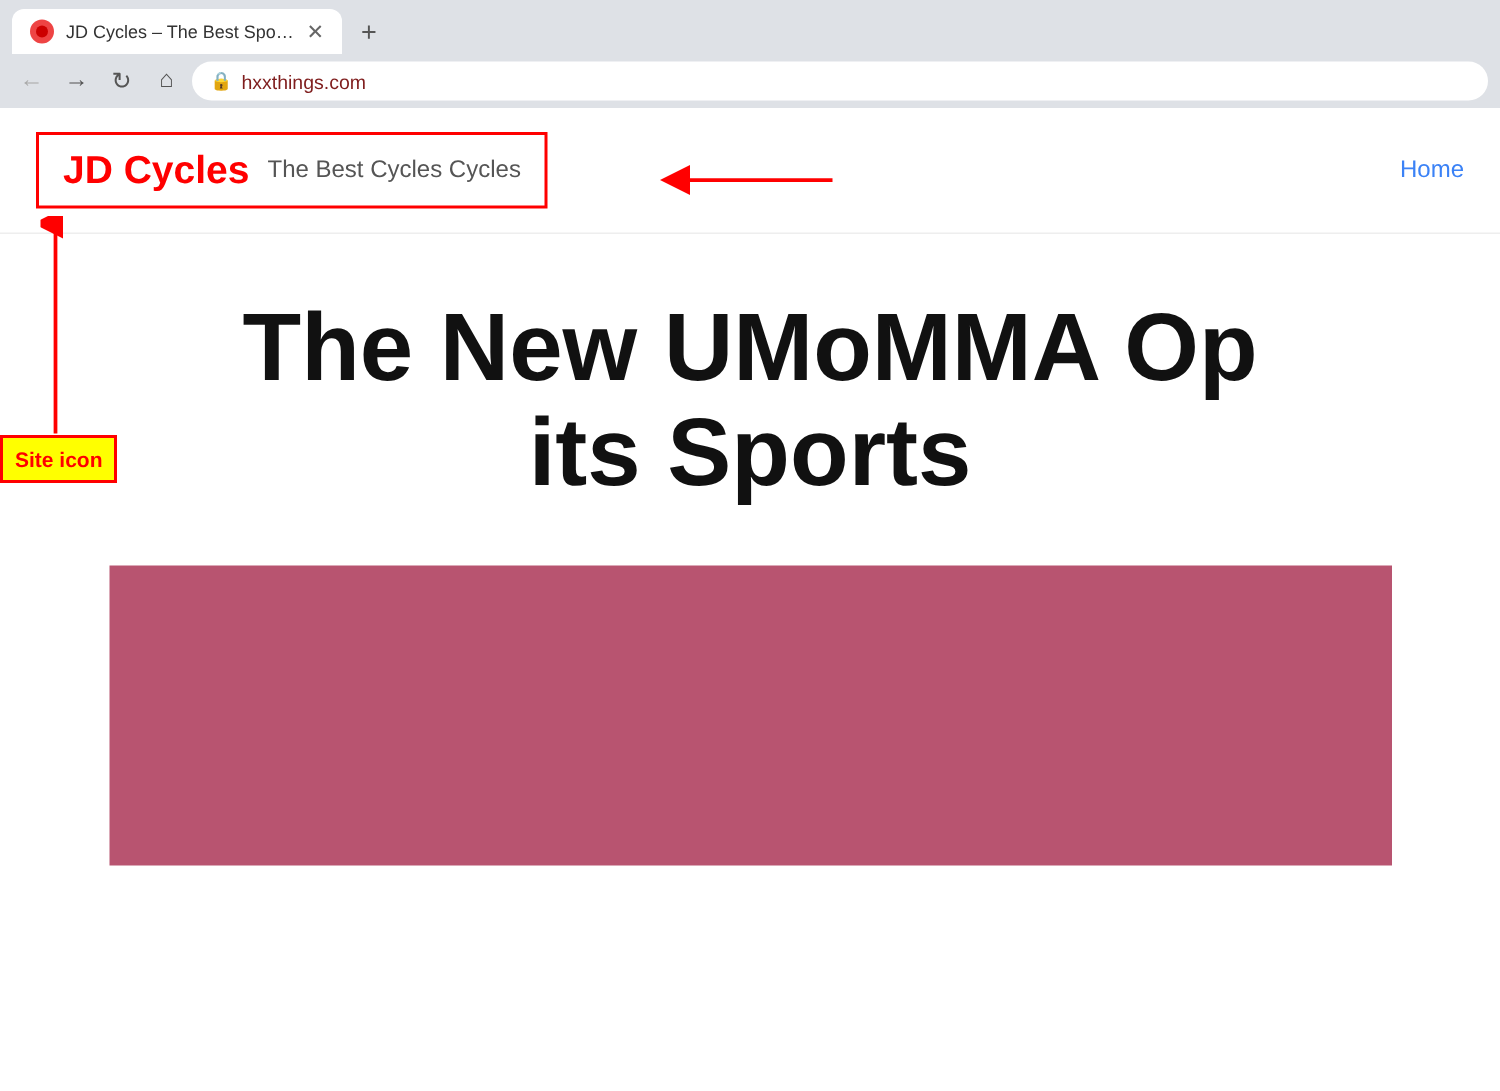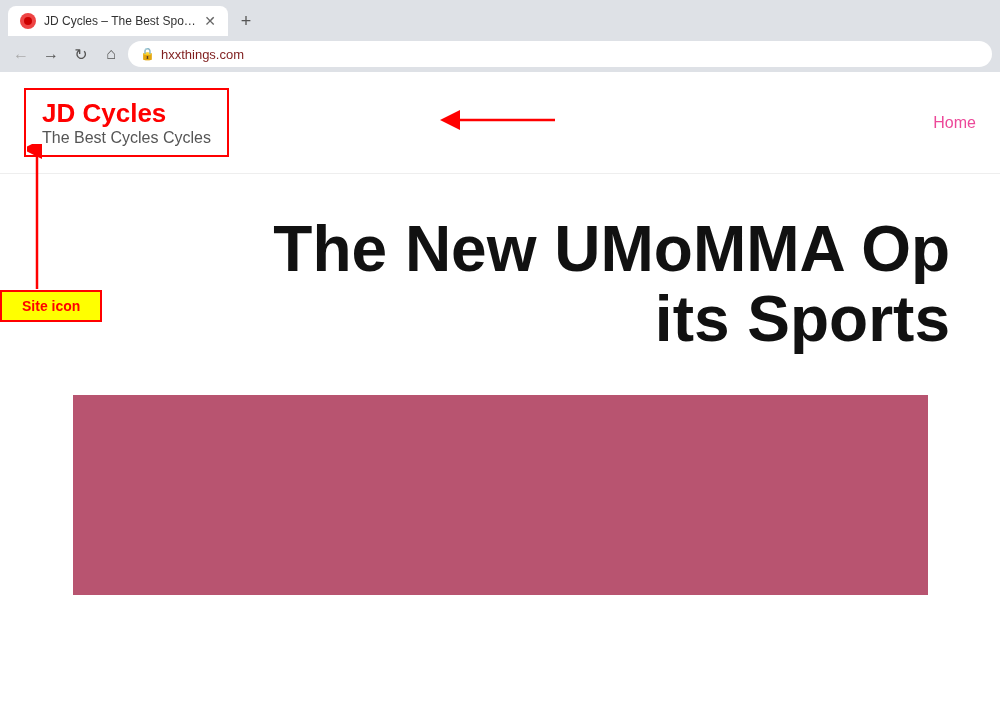--- a/index.html
+++ b/index.html
@@ -105,24 +105,24 @@
     .site-header {
       display: flex;
       align-items: center;
       justify-content: space-between;
       padding: 16px 24px;
       border-bottom: 1px solid #eee;
       position: relative;
     }
     .logo-area {
       display: flex;
+      align-items: center;
       border: 2px solid red;
       padding: 8px 16px;
       position: relative;
-      flex-direction: column;
     }
     .logo-text {
       font-size: 26px;
       font-weight: bold;
       color: red;
       margin-right: 12px;
     }
     .tagline-text {
       font-size: 16px;
       color: #555;
@@ -139,36 +139,36 @@
       color: red;
       white-space: nowrap;
       z-index: 10;
     }
     .annotation-box-site-icon {
       position: absolute;
       top: 62px;
       left: 0;
       background: yellow;
       border: 2px solid red;
-      padding: 6px 20px;
+      padding: 6px 8px;
       font-size: 14px;
       font-weight: bold;
       color: red;
       z-index: 10;
     }
     .nav-home {
       font-size: 16px;
-      color: #ec4899;
+      color: #3b82f6;
       text-decoration: none;
     }
 
     
     .main-content {
       padding: 40px 0 0 0;
-      text-align: right;
+      text-align: center;
     }
     .main-heading {
       font-size: 64px;
       font-weight: 900;
       color: #111;
       line-height: 1.1;
       max-width: 900px;
       margin: 0 auto 40px auto;
     }
     .hero-image {

